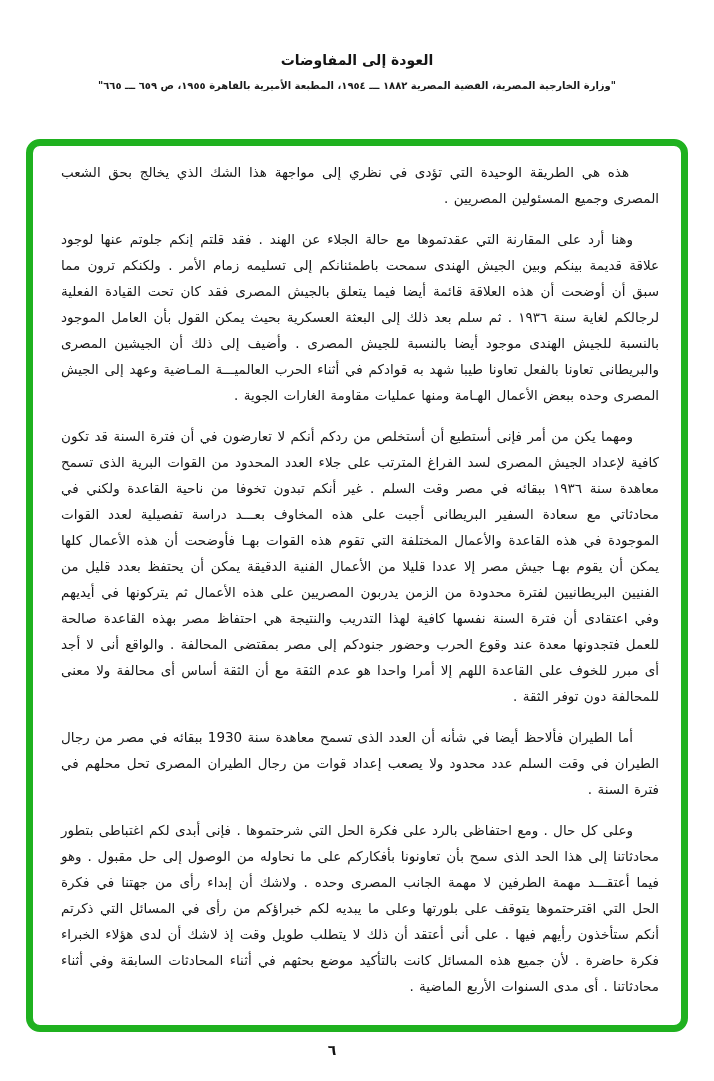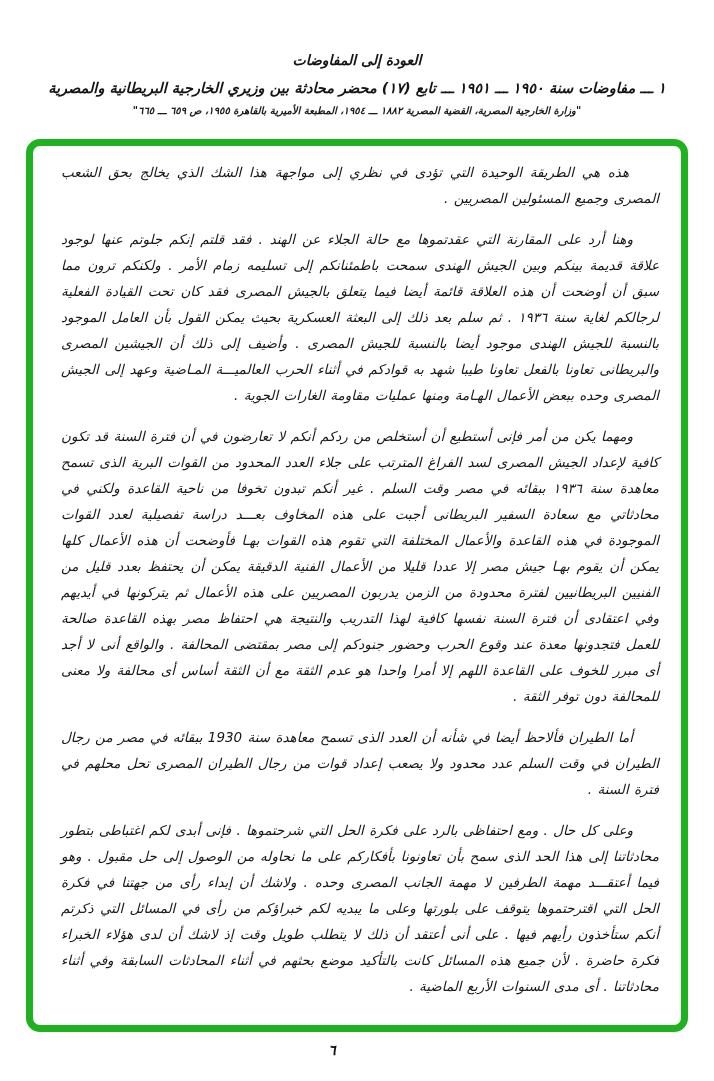--- a/index.html
+++ b/index.html
@@ -1,15 +1,15 @@
 <!DOCTYPE html>
 <html lang="ar" dir="rtl"><head>
 <meta charset="utf-8">
 <style>
-  * { margin: 0; padding: 0; box-sizing: border-box; font-style: italic; }
+  * { margin: 0; padding: 0; box-sizing: border-box; }
   html, body { background: #ffffff; }
   body {
     width: 714px;
     height: 1081px;
     position: relative;
     font-family: "DejaVu Sans", sans-serif;
     color: #151515;
     direction: rtl;
     overflow: hidden;
   }
@@ -74,21 +74,20 @@
     font-size: 14px;
     font-weight: bold;
     color: #111111;
   }
 </style>
 </head>
 <body>
 
 <header class="page-header">
   <div class="doc-title">العودة إلى المفاوضات</div>
-  <div class="doc-subtitle">١ ـــ مفاوضات سنة ١٩٥٠ ـــ ١٩٥١ ـــ تابع (١٧) محضر محادثة بين وزيري الخارجية البريطانية والمصرية</div>
   <div class="doc-source">"وزارة الخارجية المصرية، القضية المصرية ١٨٨٢ ـــ ١٩٥٤، المطبعة الأميرية بالقاهرة ١٩٥٥، ص ٦٥٩ ـــ ٦٦٥"</div>
 </header>
 
 <section class="document-frame">
   <p class="body-par">هذه هي الطريقة الوحيدة التي تؤدى في نظري إلى مواجهة هذا الشك الذي يخالج بحق الشعب المصرى وجميع المسئولين المصريين .</p>
   <p class="body-par">وهنا أرد على المقارنة التي عقدتموها مع حالة الجلاء عن الهند . فقد قلتم إنكم جلوتم عنها لوجود علاقة قديمة بينكم وبين الجيش الهندى سمحت باطمئنانكم إلى تسليمه زمام الأمر . ولكنكم ترون مما سبق أن أوضحت أن هذه العلاقة قائمة أيضا فيما يتعلق بالجيش المصرى فقد كان تحت القيادة الفعلية لرجالكم لغاية سنة ١٩٣٦ . ثم سلم بعد ذلك إلى البعثة العسكرية بحيث يمكن القول بأن العامل الموجود بالنسبة للجيش الهندى موجود أيضا بالنسبة للجيش المصرى . وأضيف إلى ذلك أن الجيشين المصرى والبريطانى تعاونا بالفعل تعاونا طيبا شهد به قوادكم في أثناء الحرب العالميـــة المـاضية وعهد إلى الجيش المصرى وحده ببعض الأعمال الهـامة ومنها عمليات مقاومة الغارات الجوية .</p>
   <p class="body-par">ومهما يكن من أمر فإنى أستطيع أن أستخلص من ردكم أنكم لا تعارضون في أن فترة السنة قد تكون كافية لإعداد الجيش المصرى لسد الفراغ المترتب على جلاء العدد المحدود من القوات البرية الذى تسمح معاهدة سنة ١٩٣٦ ببقائه في مصر وقت السلم . غير أنكم تبدون تخوفا من ناحية القاعدة ولكني في محادثاتي مع سعادة السفير البريطانى أجبت على هذه المخاوف بعـــد دراسة تفصيلية لعدد القوات الموجودة في هذه القاعدة والأعمال المختلفة التي تقوم هذه القوات بهـا فأوضحت أن هذه الأعمال كلها يمكن أن يقوم بهـا جيش مصر إلا عددا قليلا من الأعمال الفنية الدقيقة يمكن أن يحتفظ بعدد قليل من الفنيين البريطانيين لفترة محدودة من الزمن يدربون المصريين على هذه الأعمال ثم يتركونها في أيديهم وفي اعتقادى أن فترة السنة نفسها كافية لهذا التدريب والنتيجة هي احتفاظ مصر بهذه القاعدة صالحة للعمل فتجدونها معدة عند وقوع الحرب وحضور جنودكم إلى مصر بمقتضى المحالفة . والواقع أنى لا أجد أى مبرر للخوف على القاعدة اللهم إلا أمرا واحدا هو عدم الثقة مع أن الثقة أساس أى محالفة ولا معنى للمحالفة دون توفر الثقة .</p>
   <p class="body-par">أما الطيران فألاحظ أيضا في شأنه أن العدد الذى تسمح معاهدة سنة 1930 ببقائه في مصر من رجال الطيران في وقت السلم عدد محدود ولا يصعب إعداد قوات من رجال الطيران المصرى تحل محلهم في فترة السنة .</p>
   <p class="body-par">وعلى كل حال . ومع احتفاظى بالرد على فكرة الحل التي شرحتموها . فإنى أبدى لكم اغتباطى بتطور محادثاتنا إلى هذا الحد الذى سمح بأن تعاونونا بأفكاركم على ما نحاوله من الوصول إلى حل مقبول . وهو فيما أعتقـــد مهمة الطرفين لا مهمة الجانب المصرى وحده . ولاشك أن إبداء رأى من جهتنا في فكرة الحل التي اقترحتموها يتوقف على بلورتها وعلى ما يبديه لكم خبراؤكم من رأى في المسائل التي ذكرتم أنكم ستأخذون رأيهم فيها . على أنى أعتقد أن ذلك لا يتطلب طويل وقت إذ لاشك أن لدى هؤلاء الخبراء فكرة حاضرة . لأن جميع هذه المسائل كانت بالتأكيد موضع بحثهم في أثناء المحادثات السابقة وفي أثناء محادثاتنا . أى مدى السنوات الأربع الماضية .</p>
 </section>

